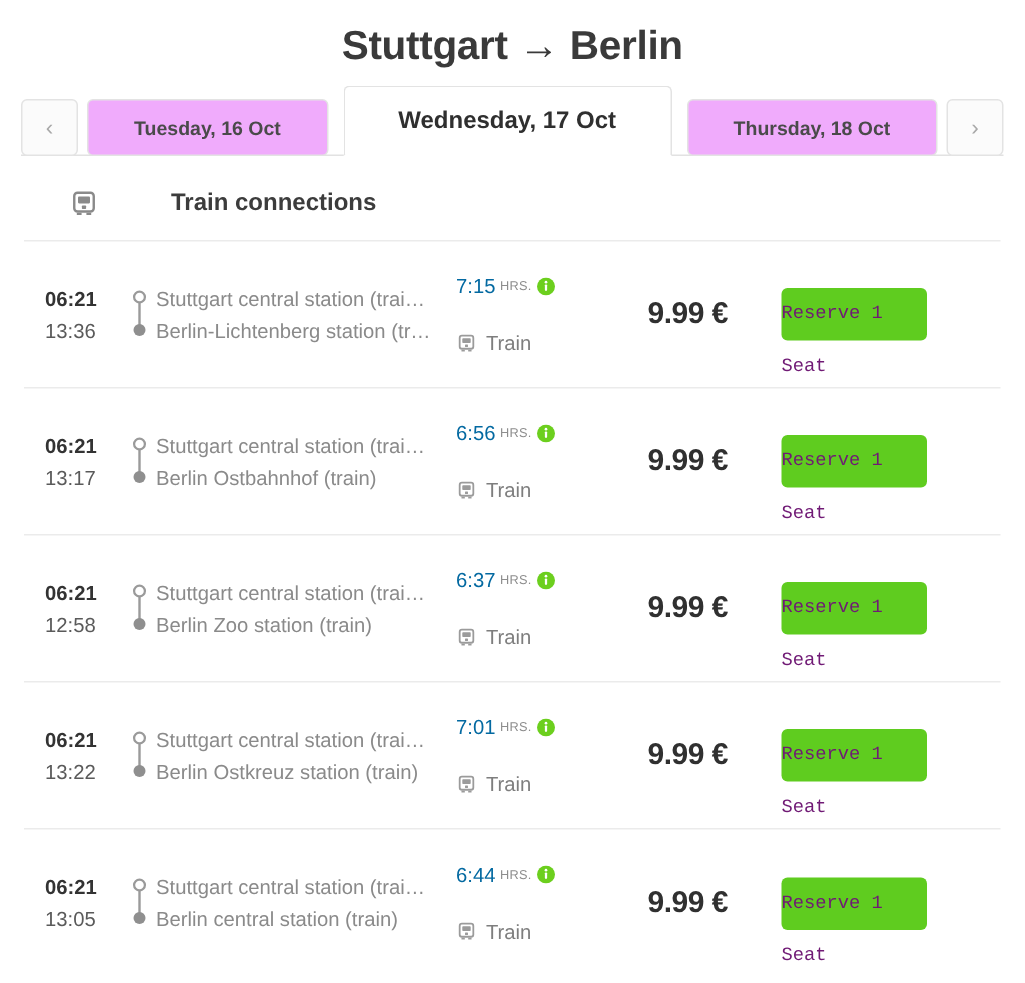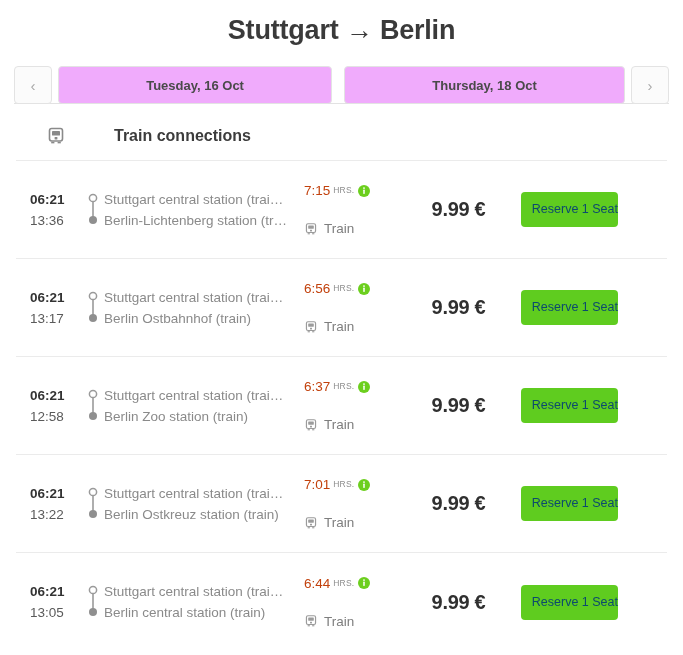--- a/index.html
+++ b/index.html
@@ -154,21 +154,21 @@
   .col-stations div { overflow: hidden; text-overflow: ellipsis; }
 
   .col-duration {
     flex: 0 0 92px;
     width: 92px;
     line-height: 21px;
     color: #6c6c6c;
     font-size: 13.5px;
   }
   .dur-line { display: flex; align-items: center; white-space: nowrap; }
-  .dur-val { font-size: 13.5px; color: #c2410c; }
+  .dur-val { font-size: 13.5px; color: #0369a1; }
   .dur-unit {
     font-size: 8.5px;
     color: #8d8d8d;
     margin-left: 3px;
     letter-spacing: 0.2px;
   }
   .info-dot { margin-left: 4px; display: flex; align-items: center; }
   .mode-line { display: flex; align-items: center; margin-top: 17px; }
   .mode-line .mini-train { margin-right: 6px; display: flex; align-items: center; }
   .mode-label { font-size: 13.5px; color: #7e7e7e; }
@@ -184,46 +184,49 @@
 
   .col-action {
     flex: 0 0 146px;
     width: 146px;
     display: flex;
     justify-content: flex-start;
   }
 
   .reserve-btn {
     background: #5fcc1f;
-    color: #0c4a6e;
+    color: #701a75;
     border: none;
     border-radius: 4px;
-    font-family: Liberation Sans, sans-serif;
+    font-family: Liberation Mono, monospace;
     font-size: 12.5px;
     width: 97px;
     height: 35px;
     cursor: pointer;
     line-height: 35px;
-    text-align: right;
+    text-align: left;
     padding: 0;
   }
 </style>
 </head>
 <body>
 
 <div class="page">
 
   <h1 class="route-title">Stuttgart → Berlin</h1>
 
   <div class="tabbar">
     <div class="arrow-btn">
       <span>‹</span>
     </div>
     <div class="tab">
       <span>Tuesday, 16 Oct</span>
+    </div>
+    <div class="tab active">
+      <span>Wednesday, 17 Oct</span>
     </div>
     <div class="tab">
       <span>Thursday, 18 Oct</span>
     </div>
     <div class="arrow-btn">
       <span>›</span>
     </div>
   </div>
 
   <div class="section-head">

